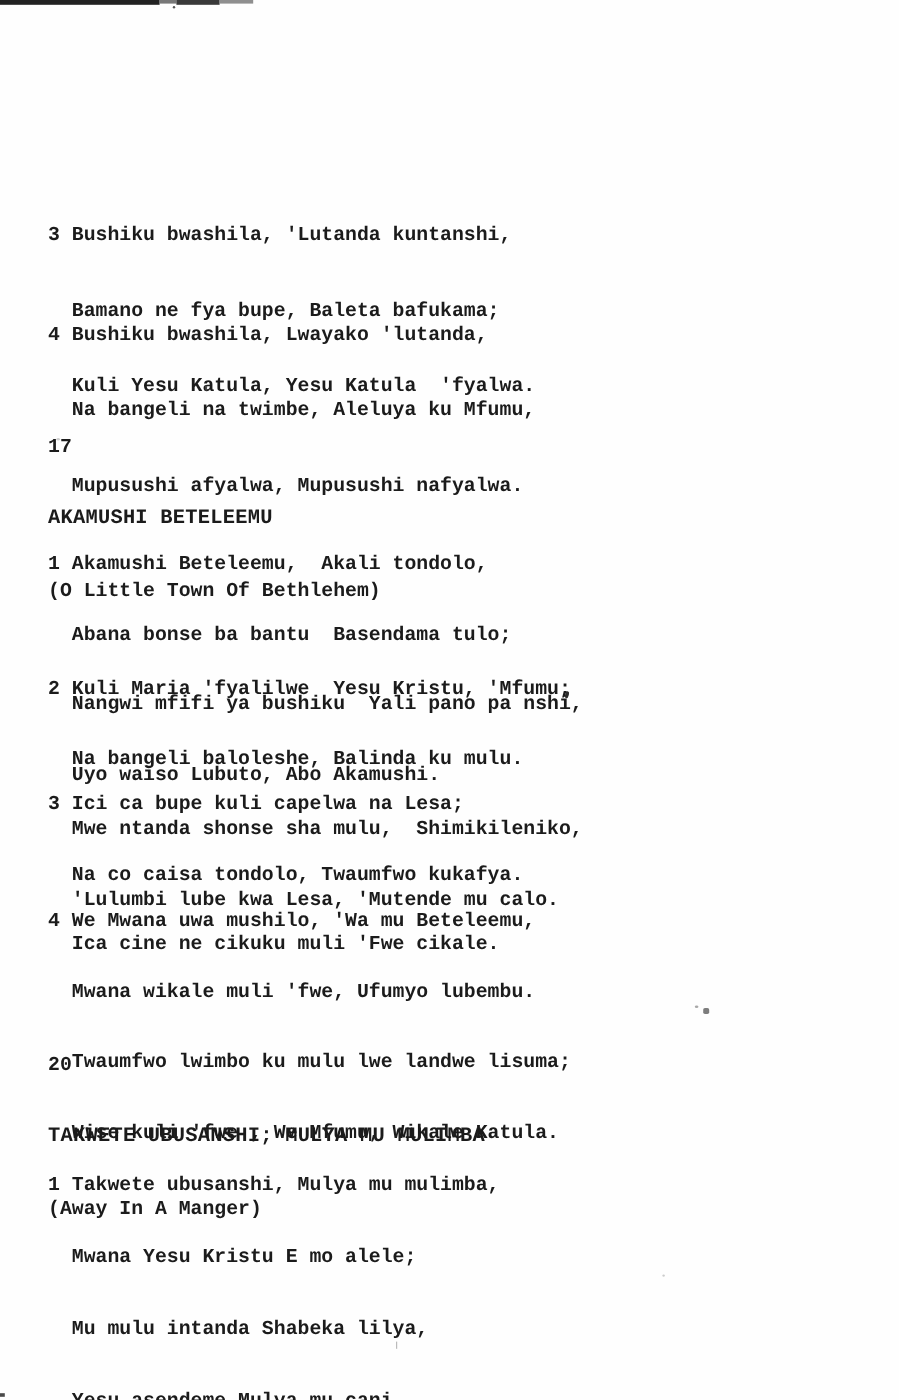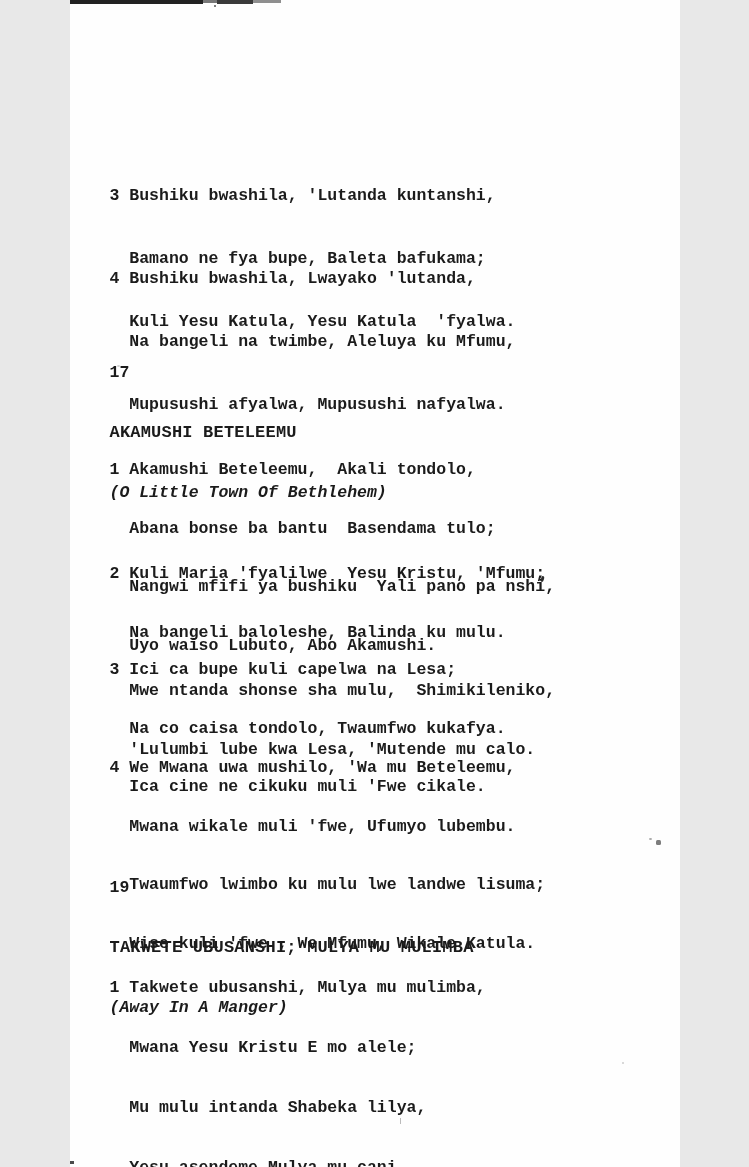--- a/index.html
+++ b/index.html
@@ -1,18 +1,18 @@
 <!DOCTYPE html>
 <html><head>
 <meta charset="utf-8">
 <style>
   html, body { margin: 0; padding: 0; background: #e8e8e8; }
   .page {
     position: relative;
-    width: 610px;
+    width: 749px;
     height: 1167px;
     margin: 0 auto;
     background: #fefefe;
     overflow: hidden;
     font-family: "Liberation Mono", "DejaVu Sans Mono", monospace;
     font-weight: 700;
     color: #1b1b1b;
   }
   
   .verse {
@@ -30,21 +30,21 @@
   .hymn-header {
     position: absolute;
     left: 40px;
     width: 490px;
     text-align: left;
     line-height: 20px;
     white-space: pre;
   }
   .hymn-number   { font-size: 16.5px; }
   .hymn-title    { font-size: 17px; letter-spacing: 0.2px; }
-  .hymn-subtitle { font-size: 16.5px; font-style: italic; }
+  .hymn-subtitle { font-size: 16.5px; }
   
   .artifact { position: absolute; }
   .band-seg { position: absolute; top: 0; }
   .speck { position: absolute; border-radius: 50%; }
   .tickmark {
     position: absolute;
     font-size: 13px;
     line-height: 13px;
     color: #4a4a4a;
     font-family: "Liberation Mono", monospace;
@@ -112,21 +112,21 @@
   </section>
 
   <section class="verse" style="top:719px;">
     <div class="vline"><span class="vnum">4</span><span>We Mwana uwa mushilo, 'Wa mu Beteleemu,</span></div>
     <div class="vline indent">Mwana wikale muli 'fwe, Ufumyo lubembu.</div>
     <div class="vline indent">Twaumfwo lwimbo ku mulu lwe landwe lisuma;</div>
     <div class="vline indent">Wise kuli 'fwe , We Mfumu, Wikale Katula.</div>
   </section>
 
   <header class="hymn-header" style="top:838px;">
-    <div class="hymn-number">19</div>
+    <div class="hymn-number">20</div>
     <div class="hymn-title">TAKWETE UBUSANSHI; MULYA MU MULIMBA</div>
     <div class="hymn-subtitle">(Away In A Manger)</div>
   </header>
 
   <section class="verse" style="top:938px; line-height:20px;">
     <div class="vline"><span class="vnum">1</span><span>Takwete ubusanshi, Mulya mu mulimba,</span></div>
     <div class="vline indent">Mwana Yesu Kristu E mo alele;</div>
     <div class="vline indent">Mu mulu intanda Shabeka lilya,</div>
     <div class="vline indent">Yesu asendeme Mulya mu cani.</div>
   </section>

